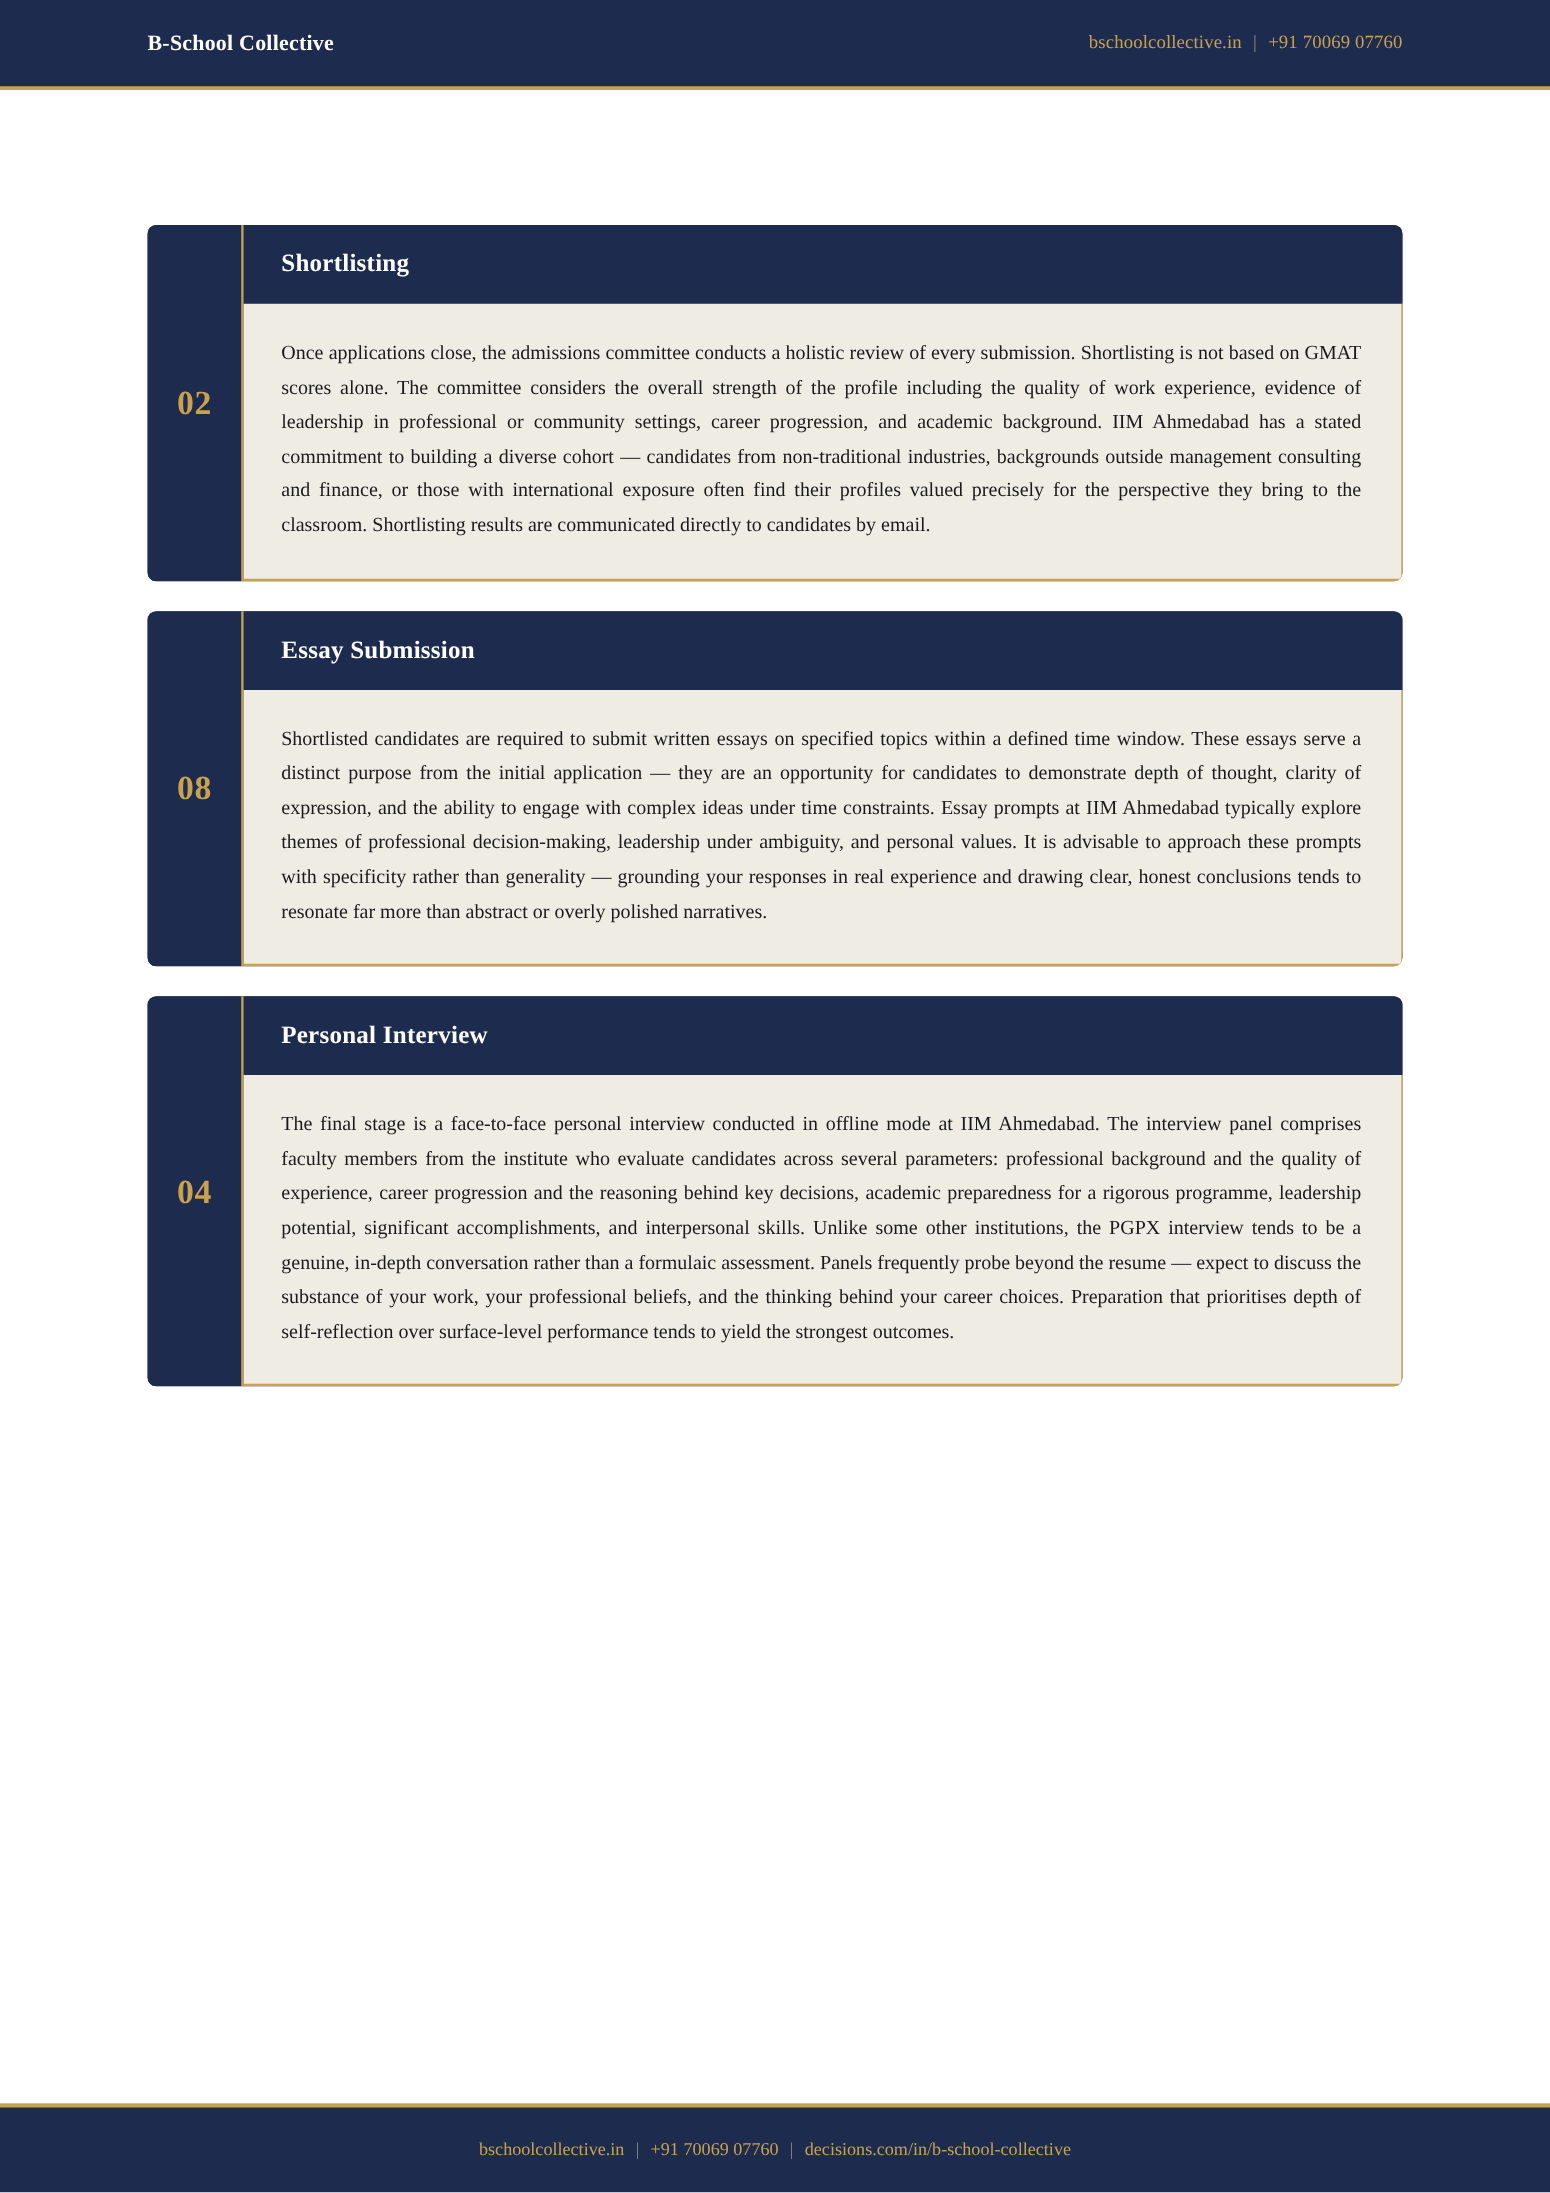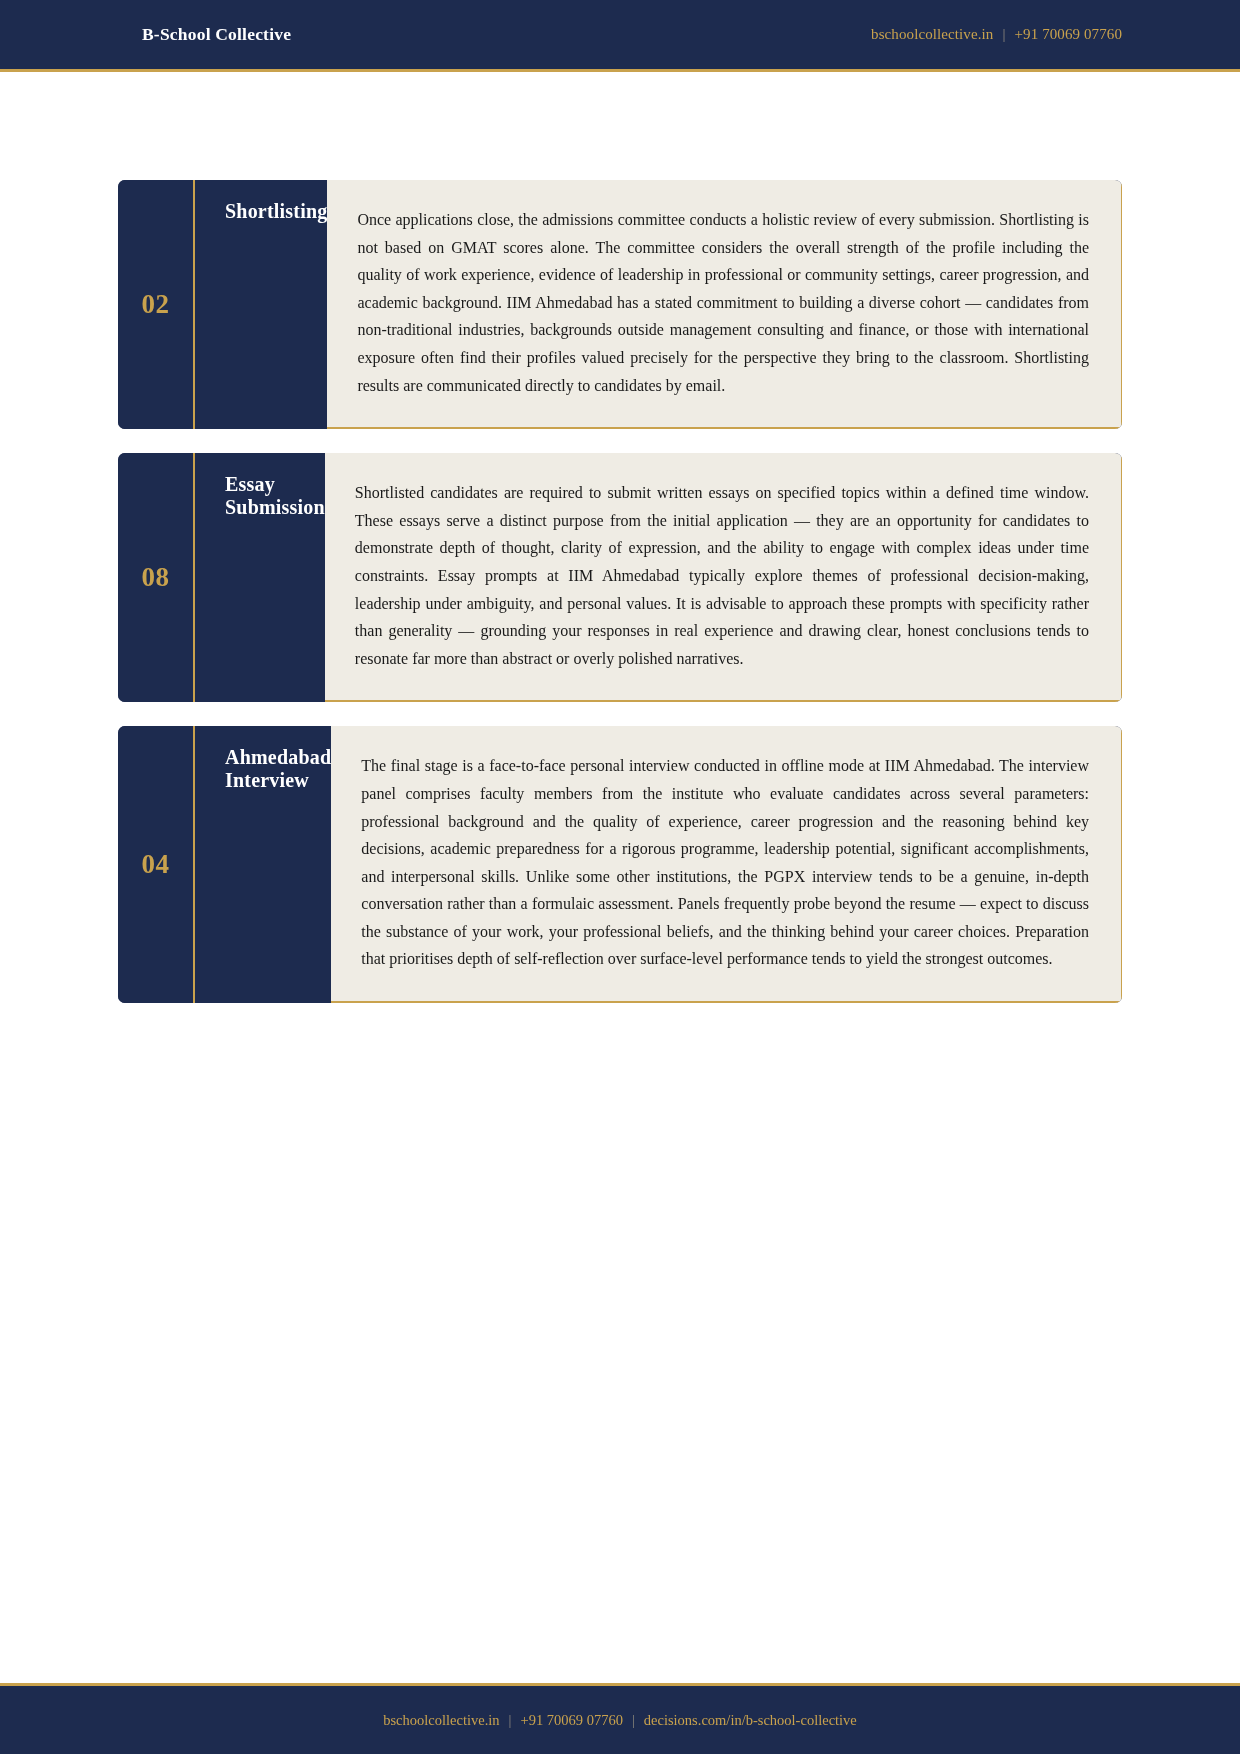--- a/index.html
+++ b/index.html
@@ -13,21 +13,21 @@
   
   .site-header{
     position:absolute; top:0; left:0; width:1240px; height:72px;
     background:#1d2b4f;
     border-bottom:3px solid #c9a24d;
     display:flex; align-items:center; justify-content:space-between;
     padding:0 118px 0 118px;
   }
   .brand{
     color:#ffffff; font-size:17.5px; font-weight:bold;
-    letter-spacing:.2px; font-family:"Liberation Serif", serif;margin-left:24px;
+    letter-spacing:.2px; font-family:"Liberation Serif", serif;
   }
   .header-contact{
     color:#c9a24d; font-size:15px; letter-spacing:.1px;
     display:flex; align-items:center; gap:9px;
     font-family:"Liberation Serif", serif;
   }
   .header-contact .sep{ color:#8e8a7d; font-size:15px; }
 
   
   .content{
@@ -52,21 +52,21 @@
   }
   .card-number{
     color:#c9a24d;
     font-size:27px;
     font-weight:bold;
     font-family:Liberation Serif, serif;
     letter-spacing:.5px;
   }
   .card-main{
     flex:1 1 auto;
-    display:flex; 
+    display:flex; flex-direction:column;
     border-left:2px solid #c9a24d;
   }
   .card-head{
     background:#1d2b4f;
     padding:20px 0 20px 30px;
   }
   .card-title{
     color:#ffffff;
     font-size:20px;
     font-weight:bold;
@@ -143,21 +143,21 @@
         </div>
       </div>
     </div>
 
     <div class="card">
       <div class="card-number-col">
         <span class="card-number">04</span>
       </div>
       <div class="card-main">
         <div class="card-head">
-          <div class="card-title">Ahmedabad Interview</div>
+          <div class="card-title">Personal Interview</div>
         </div>
         <div class="card-body">
           <p>The final stage is a face-to-face personal interview conducted in offline mode at IIM Ahmedabad. The interview panel comprises faculty members from the institute who evaluate candidates across several parameters: professional background and the quality of experience, career progression and the reasoning behind key decisions, academic preparedness for a rigorous programme, leadership potential, significant accomplishments, and interpersonal skills. Unlike some other institutions, the PGPX interview tends to be a genuine, in-depth conversation rather than a formulaic assessment. Panels frequently probe beyond the resume — expect to discuss the substance of your work, your professional beliefs, and the thinking behind your career choices. Preparation that prioritises depth of self-reflection over surface-level performance tends to yield the strongest outcomes.</p>
         </div>
       </div>
     </div>
 
   </div>
 </div>
 

